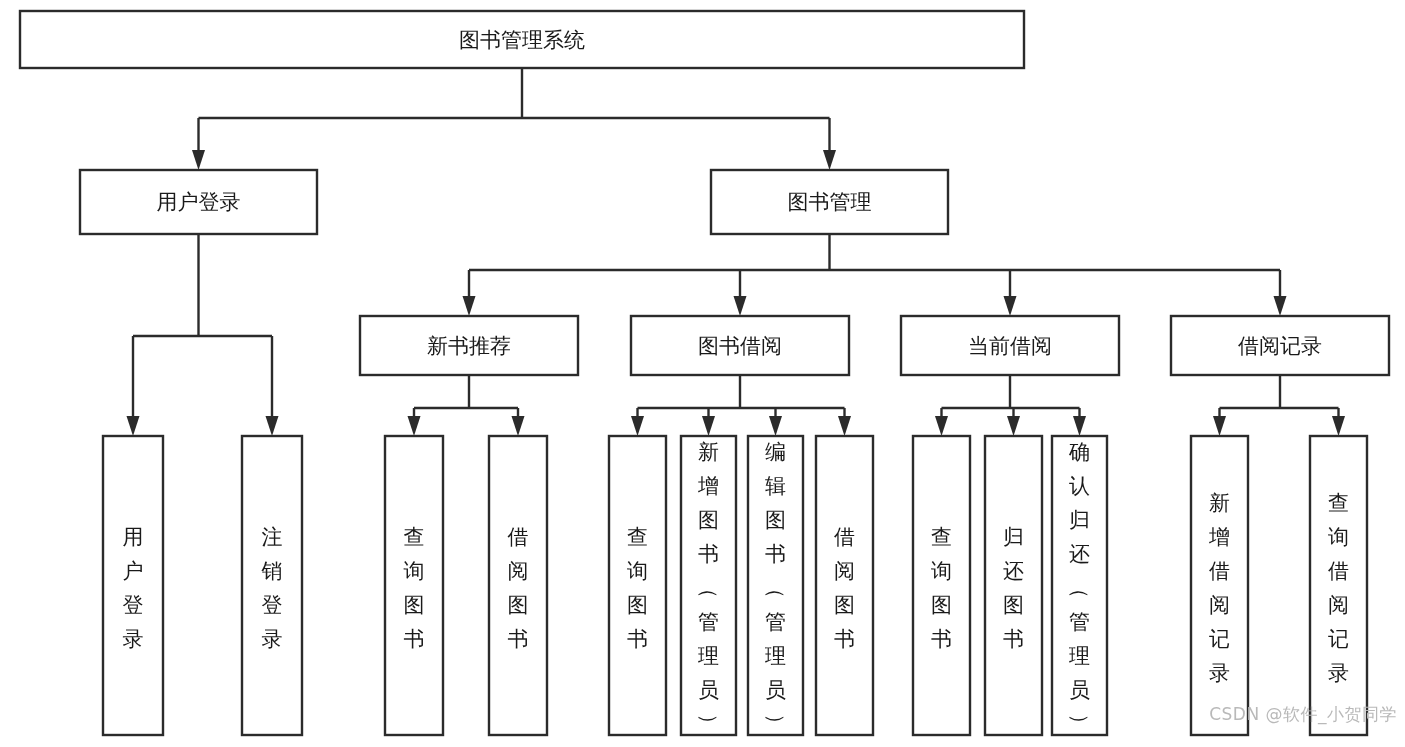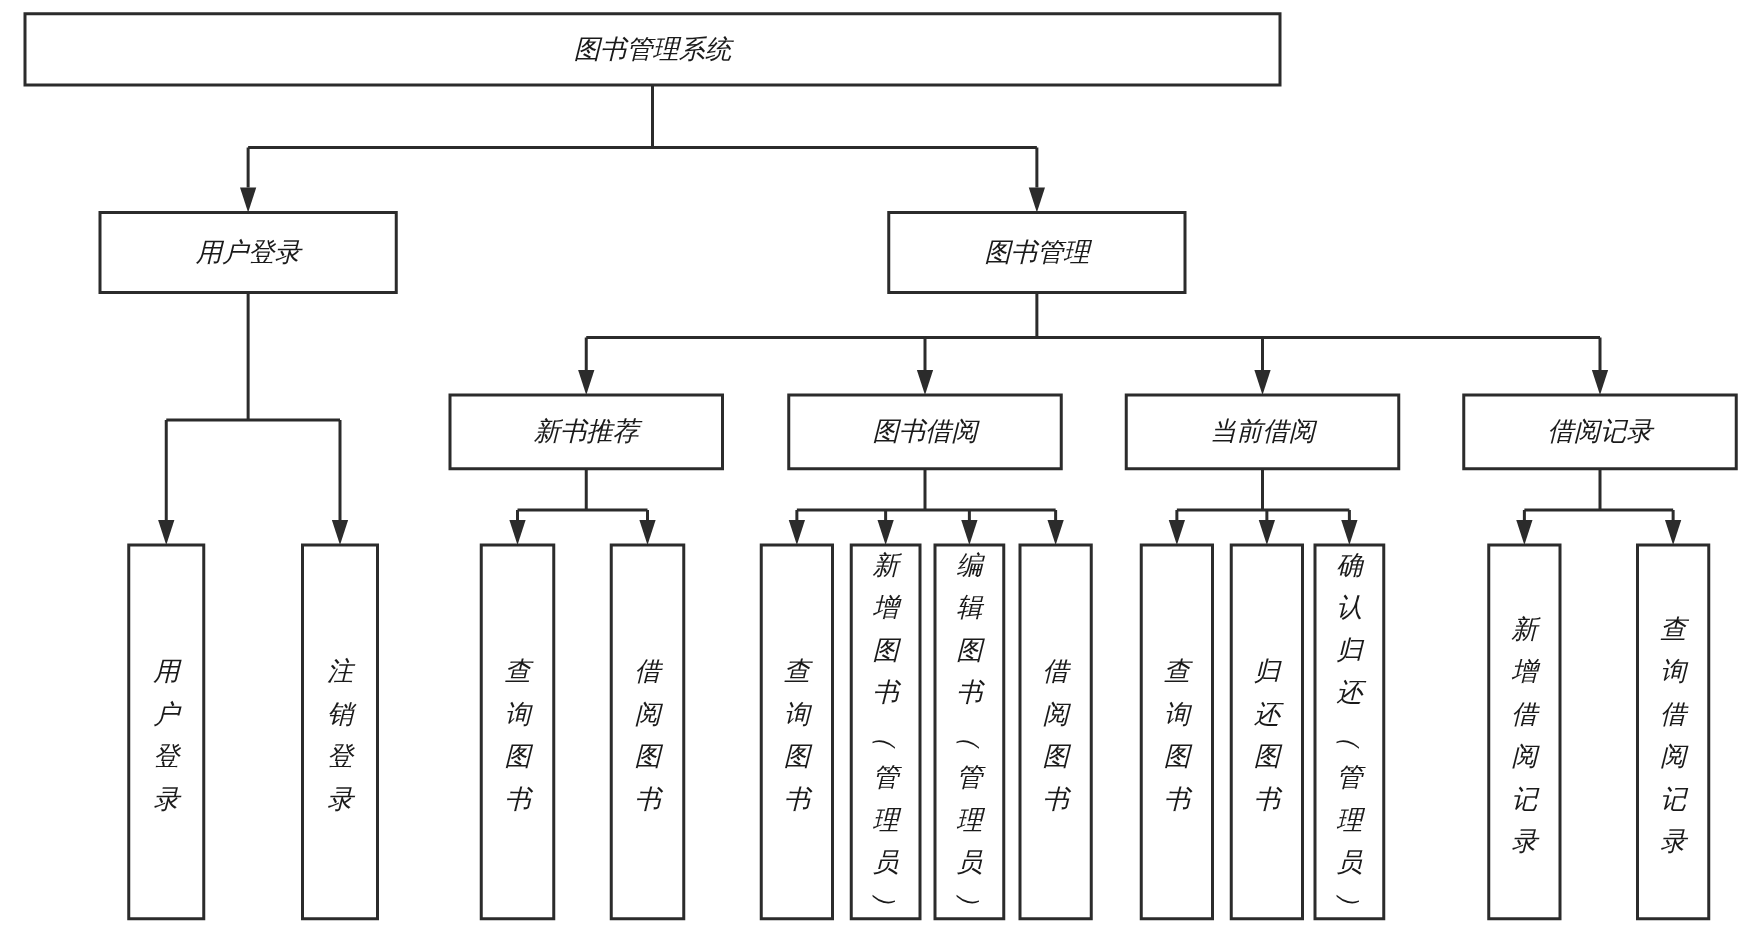--- a/index.html
+++ b/index.html
@@ -12,21 +12,20 @@
     width: 1405px;
     height: 747px;
     overflow: hidden;
     font-family: "DejaVu Sans", "Liberation Sans", sans-serif;
   }
   #diagram-root {
     position: relative;
     width: 1405px;
     height: 732px;
     background: #ffffff;
-    font-style: italic;
   }
   svg.diagram-canvas {
     position: absolute;
     top: 0;
     left: 0;
     width: 1405px;
     height: 747px;
     display: block;
   }
   .node-box {
@@ -257,14 +256,15 @@
           <text x="1338.5" y="544.02" class="leaf-char">询</text>
           <text x="1338.5" y="578.02" class="leaf-char">借</text>
           <text x="1338.5" y="612.02" class="leaf-char">阅</text>
           <text x="1338.5" y="646.02" class="leaf-char">记</text>
           <text x="1338.5" y="680.02" class="leaf-char">录</text>
         </g>
       </g>
 
   </svg>
 
+  <div class="watermark-text">CSDN @软件_小贺同学</div>
 
 </div>
 
 </body></html>

